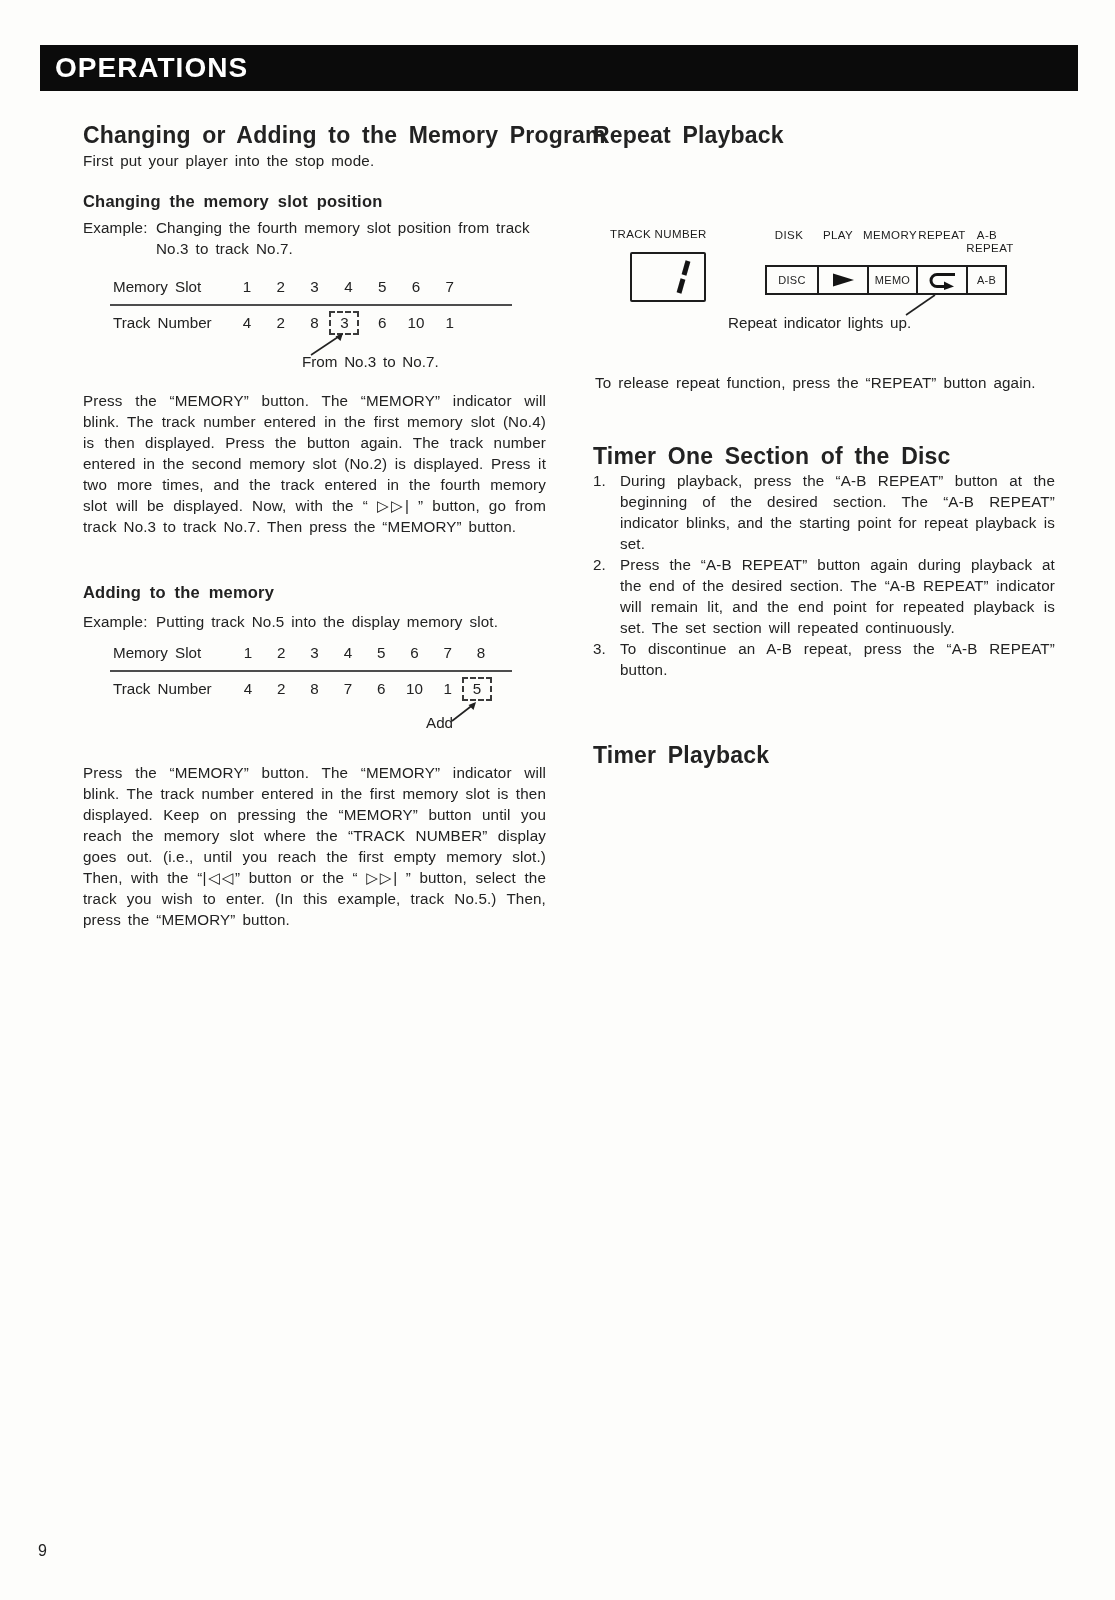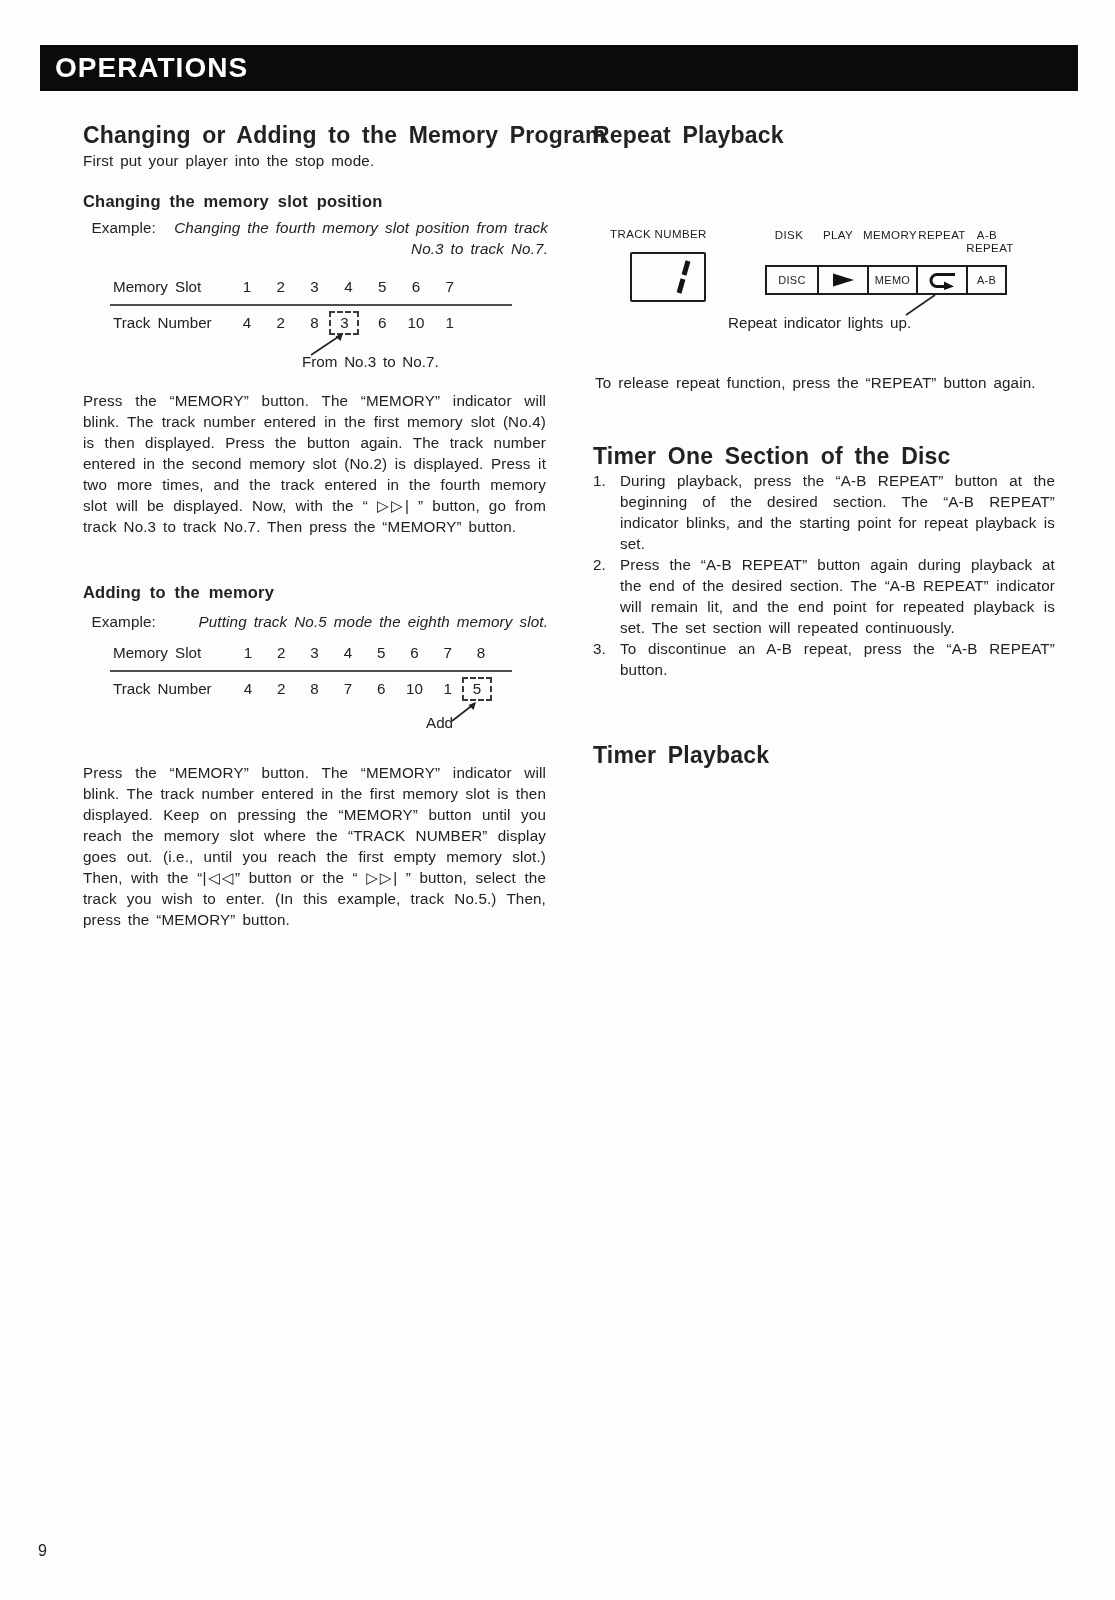--- a/index.html
+++ b/index.html
@@ -20,23 +20,23 @@
   .headertitle{
     color:#fff;font-size:28px;font-weight:bold;
     letter-spacing:1px;line-height:46px;padding-left:15px;
   }
   .h1{font-size:23px;font-weight:bold;word-spacing:5px;letter-spacing:.2px;}
   .h2{font-size:16.5px;font-weight:bold;word-spacing:4px;letter-spacing:.2px;}
   .body, .bodyj{
     font-size:15.2px;line-height:21px;letter-spacing:.15px;word-spacing:2.5px;
   }
   .bodyj{text-align:justify;}
-  .example{display:flex;text-align:right;}
+  .example{display:flex;}
   .example .lbl{width:73px;flex:0 0 73px;}
-  .example .txt{width:392px;font-style:italic;}
+  .example .txt{width:392px;}
   .tbl{width:402px;}
   .tbl .rowlbl{position:absolute;left:0;font-size:15.2px;word-spacing:3px;}
   .tbl .cell{
     position:absolute;width:34px;text-align:center;
     font-size:15.2px;
   }
   .tbl .boxed{
     border:2px dashed #3a3a3a;
     padding:1px 2px 2px 2px;
     margin-left:-4px;margin-top:-3px;
@@ -103,21 +103,21 @@
     <line x1="6" y1="25" x2="36" y2="5" stroke="#222" stroke-width="1.6"></line>
     <polygon points="38,3 30.5,6.5 35.5,11" fill="#222"></polygon>
   </svg>
   <div class="abs callout" style="left:302px;top:353px;">From No.3 to No.7.</div>
 
   <div class="abs bodyj" style="left:83px;top:390px;width:463px;">Press the “MEMORY” button. The “MEMORY” indicator will blink. The track number entered in the first memory slot (No.4) is then displayed. Press the button again. The track number entered in the second memory slot (No.2) is displayed. Press it two more times, and the track entered in the fourth memory slot will be displayed. Now, with the “ ▷▷| ” button, go from track No.3 to track No.7. Then press the “MEMORY” button.</div>
 
   <div class="abs h2" style="left:83px;top:583px;">Adding to the memory</div>
   <div class="abs body example" style="left:83px;top:611px;width:465px;">
     <span class="lbl">Example:</span>
-    <span class="txt">Putting track No.5 mode the eighth memory slot.</span>
+    <span class="txt">Putting track No.5 into the display memory slot.</span>
   </div>
 
   <div class="abs tbl" style="left:113px;top:642px;height:70px;">
     <span class="rowlbl" style="top:2px;">Memory Slot</span>
     <span class="cell" style="left:118px;top:2px;">1</span>
     <span class="cell" style="left:151.3px;top:2px;">2</span>
     <span class="cell" style="left:184.6px;top:2px;">3</span>
     <span class="cell" style="left:217.9px;top:2px;">4</span>
     <span class="cell" style="left:251.2px;top:2px;">5</span>
     <span class="cell" style="left:284.5px;top:2px;">6</span>

